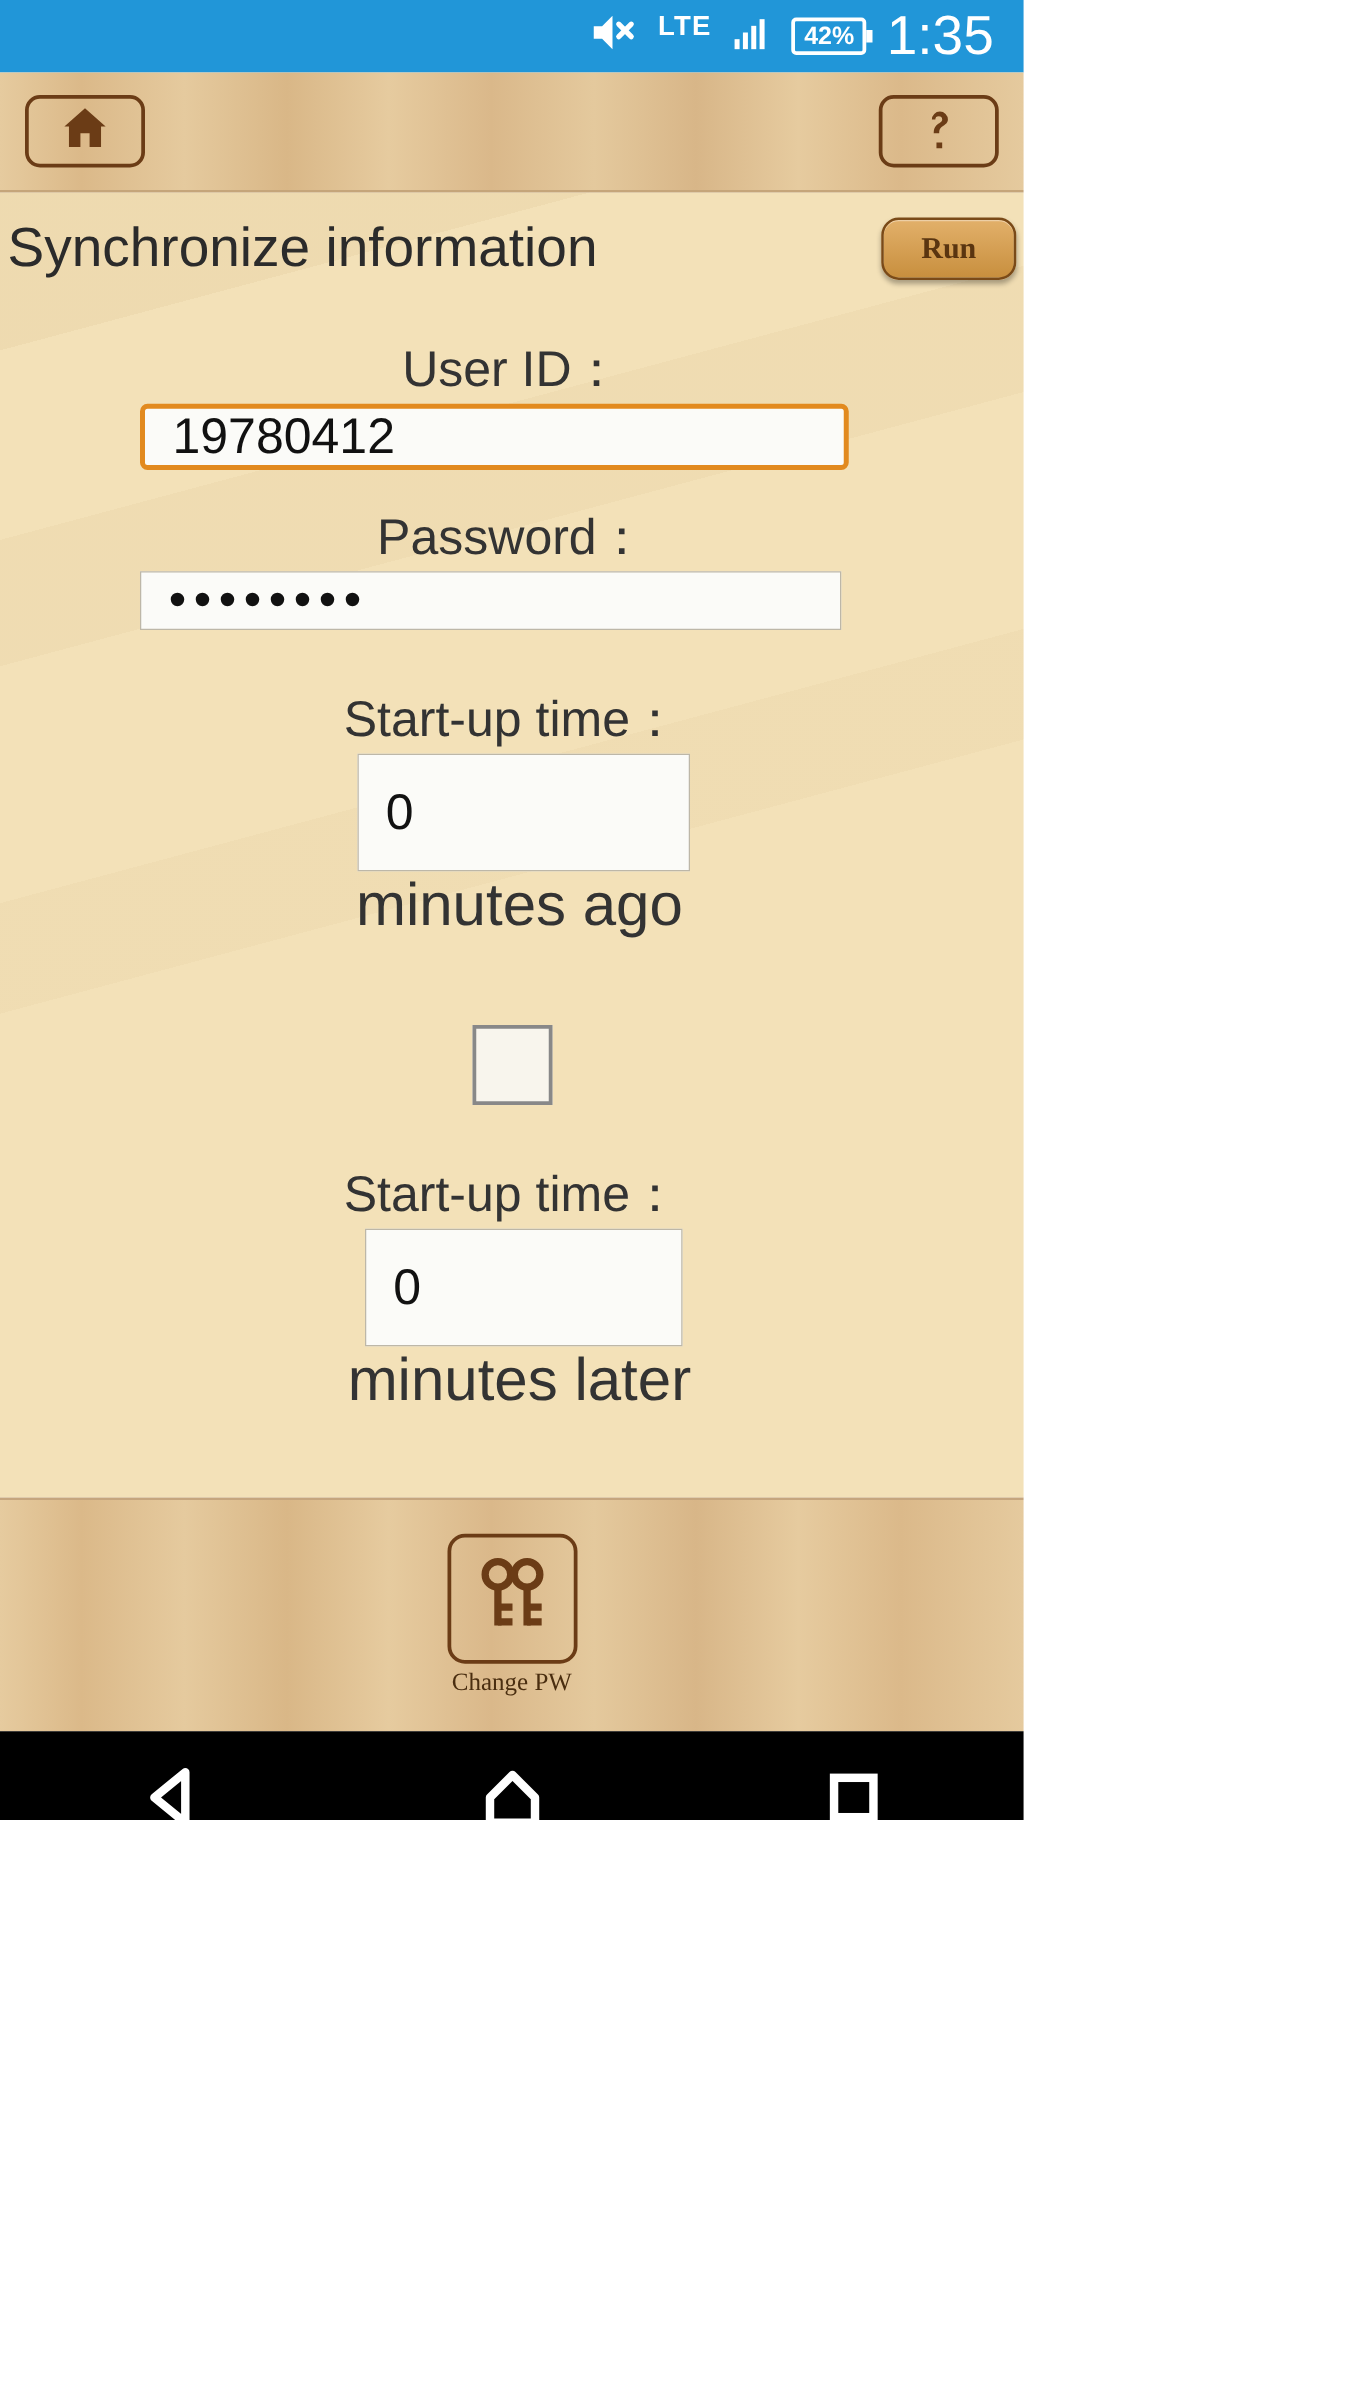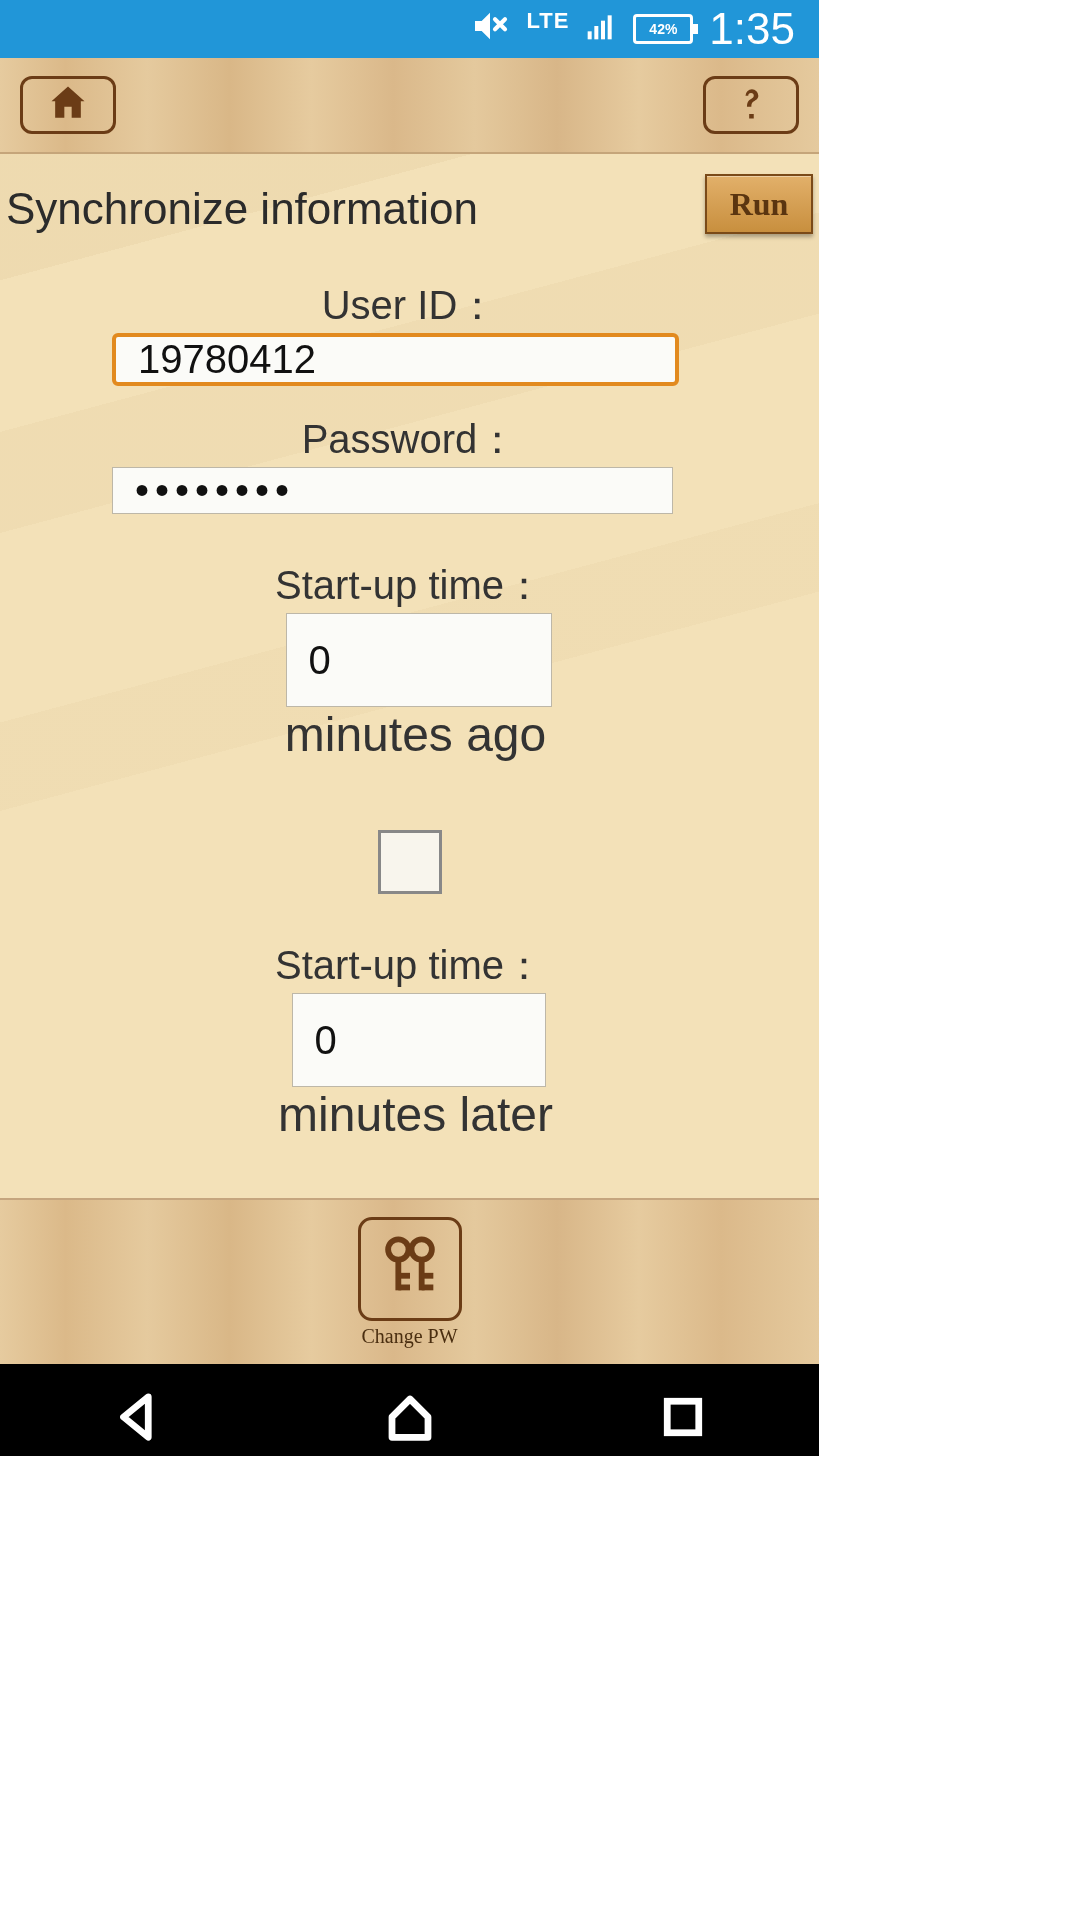--- a/index.html
+++ b/index.html
@@ -27,21 +27,21 @@
     .status-bar .signal svg { width: 32px; height: 32px; }
     .status-bar .battery-wrap { display: flex; align-items: center; }
     .status-bar .battery-box {
       border: 3px solid #fff;
       border-radius: 4px;
       width: 60px;
       height: 30px;
       display: flex;
       align-items: center;
       justify-content: center;
-      font-size: 14px;
+      font-size: 20px;
       font-weight: 600;
       position: relative;
     }
     .status-bar .battery-box::after {
       content: '';
       position: absolute;
       right: -8px;
       top: 7px;
       width: 5px;
       height: 10px;
@@ -88,25 +88,25 @@
       justify-content: space-between;
       padding: 20px 6px 10px 6px;
     }
     .section-title {
       font-size: 44px;
       color: #2b2b2b;
       font-weight: 400;
     }
     .run-btn {
       width: 108px;
-      height: 60px;
+      height: 50px;
       background: linear-gradient(#e2b06a, #c88f3e);
       border: 2px solid #7a4a18;
-      border-radius: 0;
-      font-size: 32px;
+      border-radius: 14px;
+      font-size: 24px;
       font-weight: 600;
       color: #5a3510;
       box-shadow: 0 3px 4px rgba(0,0,0,0.3), inset 0 1px 0 rgba(255,255,255,0.4);
       font-family: Georgia, serif;
     }
     .form-row {
       display: flex;
       align-items: center;
       padding: 6px 6px;
       flex-direction: column;
@@ -132,21 +132,21 @@
     .text-input.small { height: 94px; text-align: left; }
     .checkbox-box {
       width: 64px;
       height: 64px;
       border: 3px solid #888;
       background: #f8f5ed;
     }
     .suffix-label { font-size: 48px; color: #333; margin-left: 12px; }
     
     .bottom-toolbar {
-      height: 166px;
+      height: 187px;
       background: linear-gradient(90deg,
         #e6cb9f 0%, #dbb989 8%, #e5ca9e 18%, #d9b787 28%,
         #e6cb9f 38%, #dab88a 48%, #e4c99d 58%, #d8b688 68%,
         #e6cb9f 78%, #dbb98a 88%, #e5ca9e 100%);
       border-top: 2px solid #c5a57e;
       display: flex;
       flex-direction: column;
       align-items: center;
       justify-content: center;
     }

